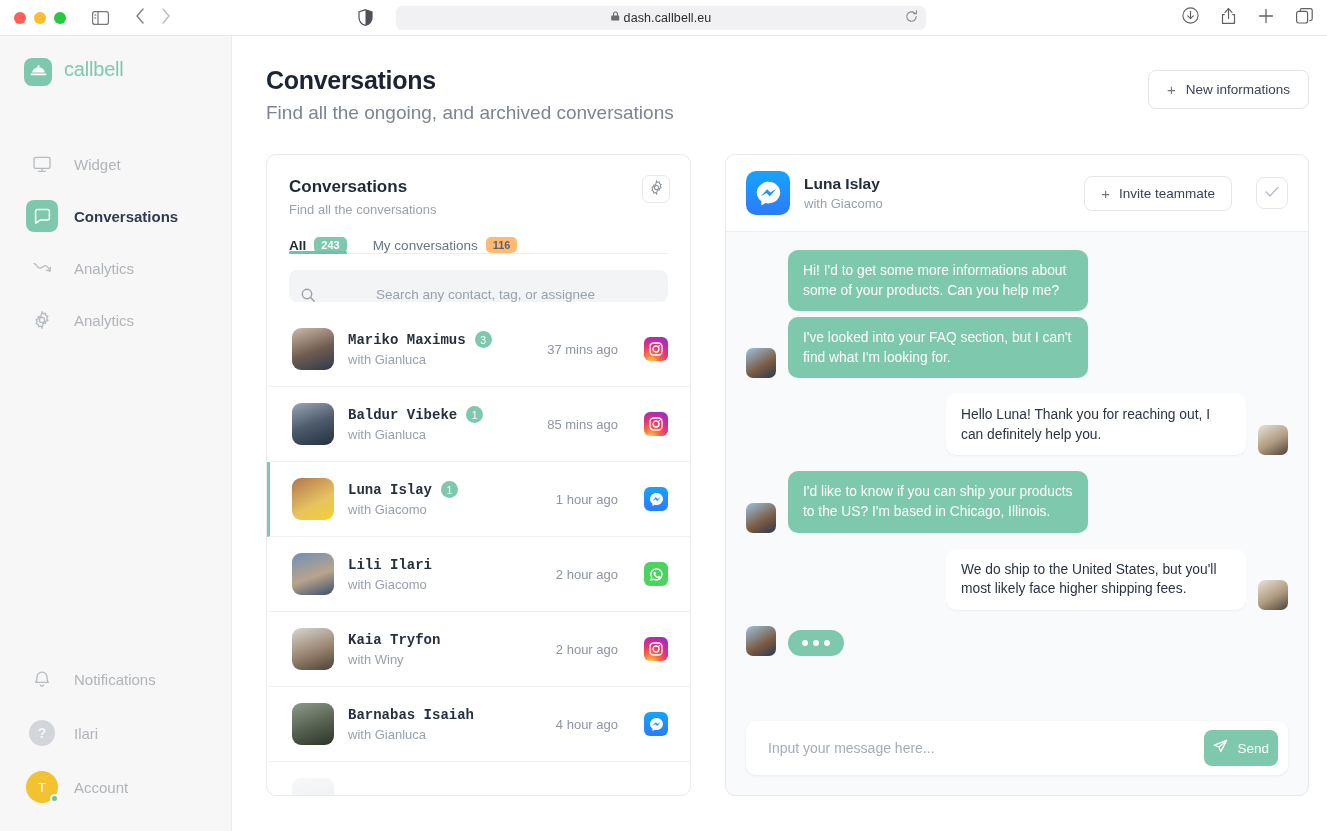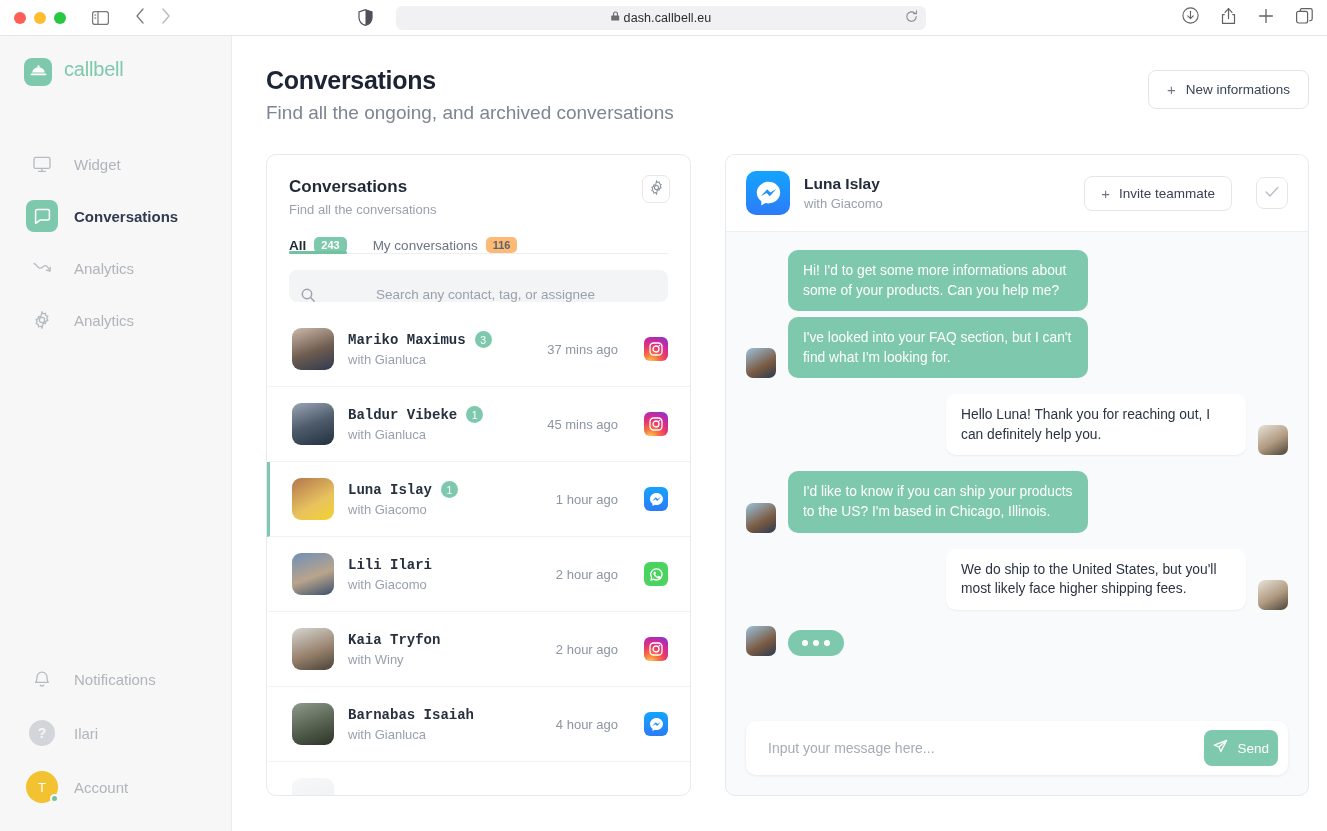--- a/index.html
+++ b/index.html
@@ -525,21 +525,21 @@
 
           <div class="conv-item">
             <span class="conv-av" style="background:linear-gradient(160deg,#9aa6b4,#4e5b6b 50%,#22303f)"></span>
             <span class="conv-mid">
               <span class="conv-name-row">
                 <span class="conv-name">Baldur Vibeke</span>
                 <span class="count-badge">1</span>
               </span>
               <span class="conv-with" style="display:block">with Gianluca</span>
             </span>
-            <span class="conv-time">45 mins ago</span>
+            <span class="conv-time">85 mins ago</span>
             <span class="chan instagram">
               <svg width="14" height="14" viewBox="0 0 14 14" fill="none" stroke="#fff" stroke-width="1.3">
                   <rect x="1" y="1" width="12" height="12" rx="3.6"></rect>
                   <circle cx="7" cy="7" r="3"></circle>
                   <circle cx="10.5" cy="3.5" r=".85" fill="#fff" stroke="none"></circle>
                 </svg>
             </span>
           </div>
 
           <div class="conv-item selected">

